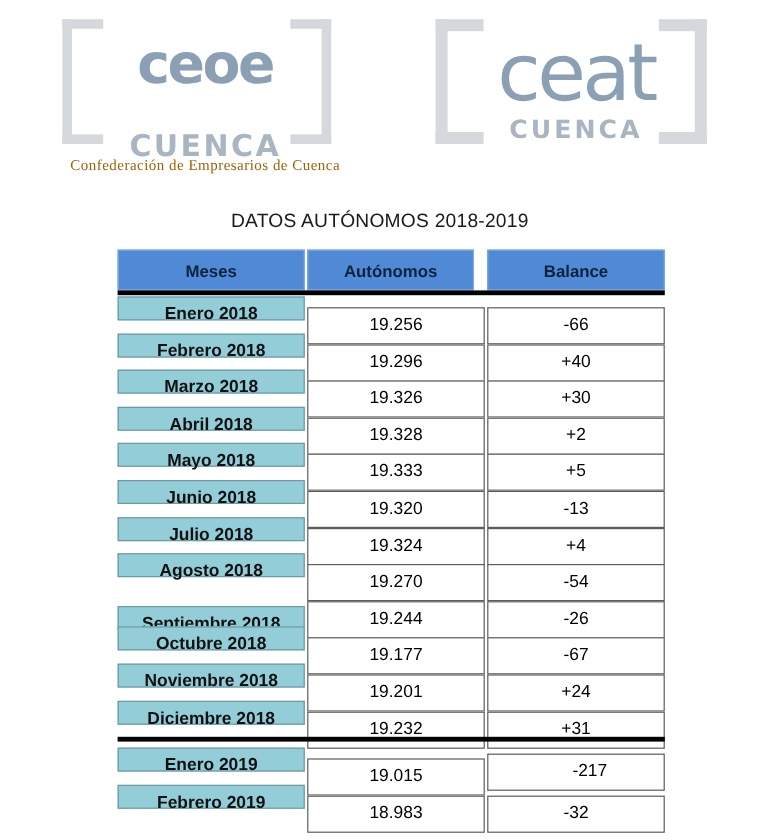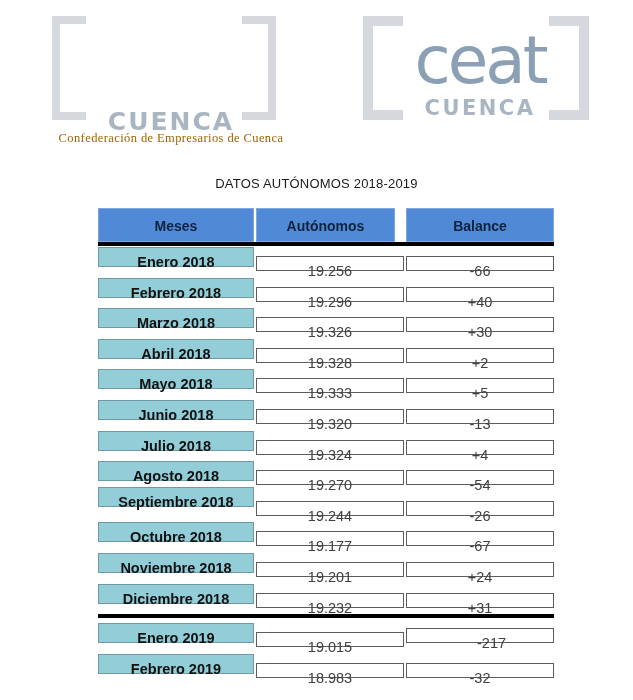--- a/index.html
+++ b/index.html
@@ -115,21 +115,21 @@
     color: #a9b6c2;
     font-family: "DejaVu Sans", sans-serif;
   }
 
   
   #chart-title {
     position: absolute;
     left: 0; right: 0;
     top: 176px;
     text-align: center;
-    font-size: 13px;
+    font-size: 16px;
     color: #1a1a1a;
     font-family: "Liberation Sans", sans-serif;
     letter-spacing: 0.2px;
   }
 
   
   #data-table {
     position: absolute;
     left: 98px;
     top: 208px;
@@ -183,45 +183,46 @@
     color: #111111;
     font-size: 14.5px;
     font-weight: bold;
     text-align: center;
   }
 
   
   .val-cell {
     position: absolute;
     left: 0;
-    height: 15px;
+    height: 31px;
     line-height: 29px;
     box-sizing: border-box;
     background: #ffffff;
     border: 1px solid #5c5c5c;
-    color: #404040;
+    color: #000000;
     font-size: 14.5px;
     text-align: center;
   }
   #col-auto .val-cell { width: 148px; }
   #col-bal  .val-cell { width: 148px; }
 
 </style>
 </head>
 <body>
 
 <div id="logo-band">
 
   <div id="ceoe-logo" class="logo-block">
     <span class="brk brk-l-top"></span>
     <span class="brk brk-l-side"></span>
     <span class="brk brk-l-bot"></span>
     <span class="brk brk-r-top"></span>
     <span class="brk brk-r-side"></span>
     <span class="brk brk-r-bot"></span>
+    <div class="ceoe-word w-ceoe">ceoe</div>
     <div class="ceoe-word w-cuenca">CUENCA</div>
     <div class="w-tagline">Confederación de Empresarios de Cuenca</div>
   </div>
 
   <div id="ceat-logo" class="logo-block">
     <span class="brk brk-l-top"></span>
     <span class="brk brk-l-side"></span>
     <span class="brk brk-l-bot"></span>
     <span class="brk brk-r-top"></span>
     <span class="brk brk-r-side"></span>
@@ -239,21 +240,21 @@
   <div id="col-months" class="col">
     <div class="hdr">Meses</div>
   <div class="month-cell" style="top: 39px;">Enero 2018</div>
       <div class="month-cell" style="top: 69.6px;">Febrero 2018</div>
       <div class="month-cell" style="top: 100.2px;">Marzo 2018</div>
       <div class="month-cell" style="top: 130.8px;">Abril 2018</div>
       <div class="month-cell" style="top: 161.4px;">Mayo 2018</div>
       <div class="month-cell" style="top: 192px;">Junio 2018</div>
       <div class="month-cell" style="top: 222.6px;">Julio 2018</div>
       <div class="month-cell" style="top: 253.2px;">Agosto 2018</div>
-      <div class="month-cell" style="top: 279px;">Septiembre 2018</div>
+      <div class="month-cell" style="top: 297px;">Septiembre 2018</div>
       <div class="month-cell" style="top: 314.4px;">Octubre 2018</div>
       <div class="month-cell" style="top: 345px;">Noviembre 2018</div>
       <div class="month-cell" style="top: 375.6px;">Diciembre 2018</div>
       <div class="month-cell" style="top: 415.2px;">Enero 2019</div>
       <div class="month-cell" style="top: 445.8px;">Febrero 2019</div>
     </div>
 
   <div id="col-auto" class="col">
     <div class="hdr">Autónomos</div>
   <div class="val-cell" style="top: 48px;">19.256</div>

